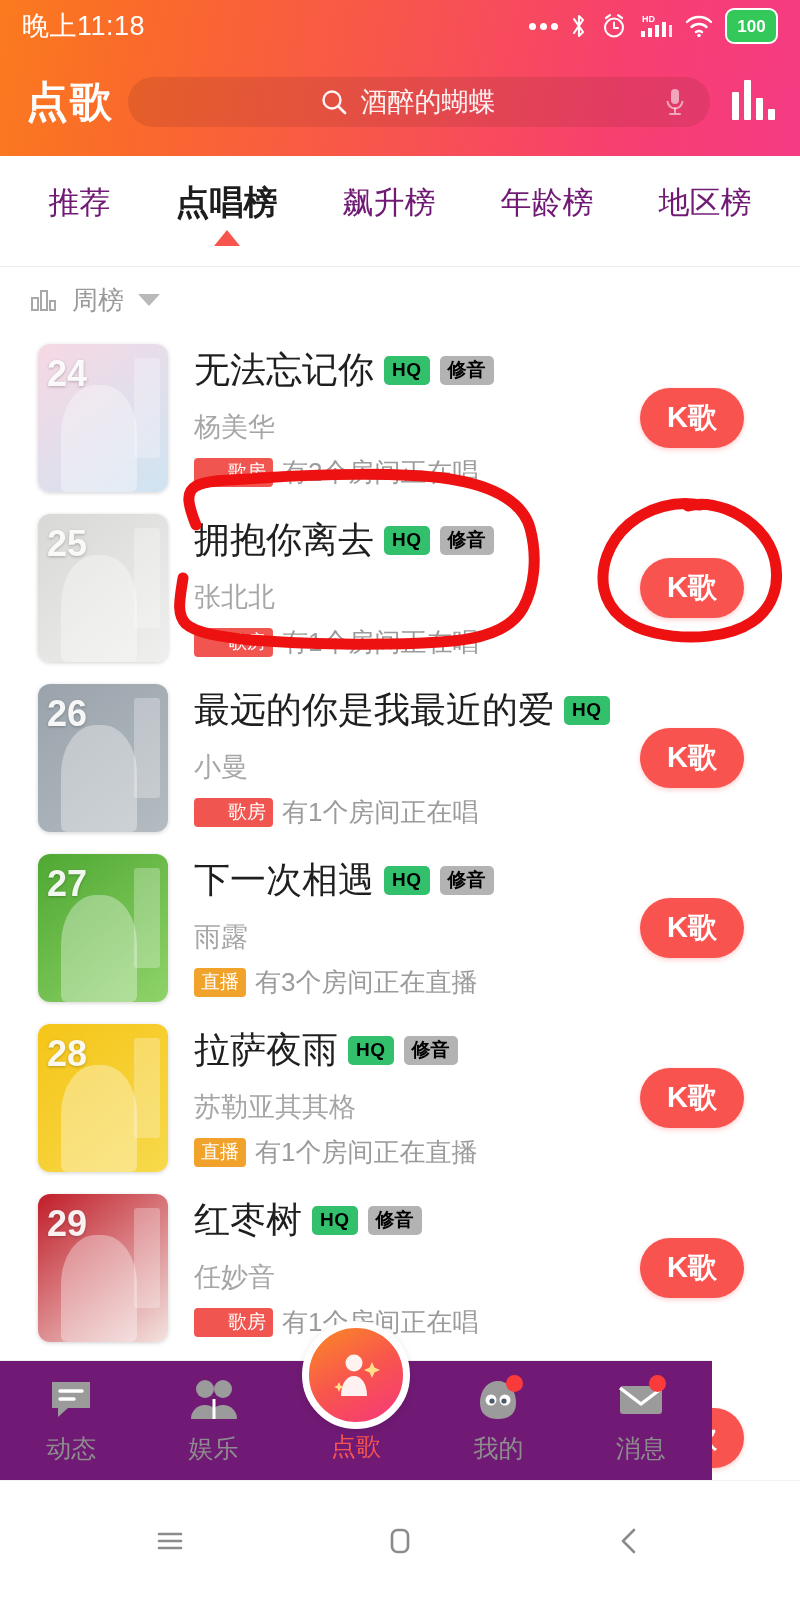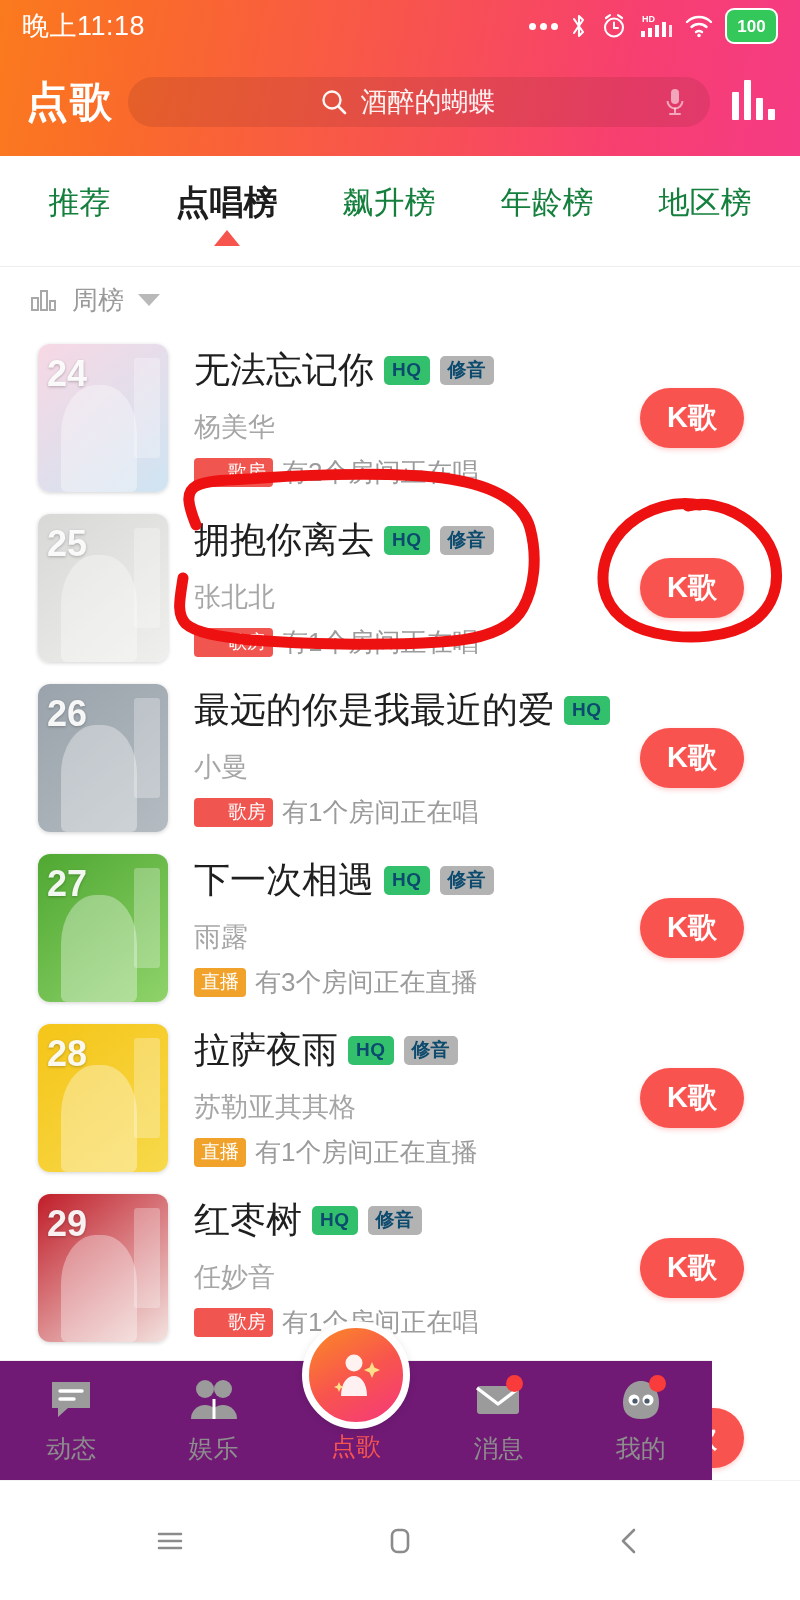--- a/index.html
+++ b/index.html
@@ -50,21 +50,21 @@
   .eqbtn i:nth-child(3){ height: 22px; }
   .eqbtn i:nth-child(4){ height: 11px; }
 
   
   .tabs {
     height: 110px; display: flex; align-items: center;
     justify-content: space-around; padding: 0 16px;
     background: #fff; position: relative;
   }
   .tab { position: relative; padding: 6px 4px 22px; text-align: center; }
-  .tab span { font-size: 31px; color: #15803d; white-space: nowrap; }
+  .tab span { font-size: 31px; color: #701a75; white-space: nowrap; }
   .tab.active span { color: #1d1d1d; font-weight: bold; font-size: 34px; }
   .tab .tri {
     position: absolute; left: 50%; transform: translateX(-50%); bottom: 2px;
     width: 0; height: 0; border-left: 13px solid transparent;
     border-right: 13px solid transparent; border-bottom: 16px solid #f8544e;
   }
   .tabs-divider { height: 1px; background: #ededed; }
 
   
   .ranksel { height: 66px; display: flex; align-items: center; gap: 14px; padding: 0 28px; }
@@ -89,21 +89,21 @@
     background: rgba(255,255,255,.35); border-radius: 46% 46% 6px 6px;
   }
   .thumb .tag {
     position: absolute; right: 8px; top: 14px; width: 26px; height: 100px;
     background: rgba(255,255,255,.28); border-radius: 3px;
   }
   .info { flex: 1; min-width: 0; padding-left: 26px; }
   .title-line { display: flex; align-items: center; gap: 10px; margin-bottom: 14px; }
   .song-title { font-size: 36px; color: #1f1f1f; white-space: nowrap; }
   .badge {
-    font-size: 19px; color: #0c4a6e; border-radius: 5px;
+    font-size: 19px; color: #000000; border-radius: 5px;
     padding: 3px 8px; line-height: 1.18; font-weight: bold; white-space: nowrap;
   }
   .badge.hq { background: #33c06d; letter-spacing: .5px; }
   .badge.tune { background: #b3b3b3; }
   .artist { font-size: 27px; color: #a6a6a6; margin-bottom: 10px; white-space: nowrap; }
   .meta { display: flex; align-items: center; gap: 9px; }
   .minibadge {
     font-size: 19px; color: #fff; border-radius: 4px; padding: 3px 7px;
     line-height: 1.18; white-space: nowrap;
   }
@@ -420,41 +420,41 @@
             <circle cx="27" cy="17" r="8.5" fill="rgba(255,255,255,.92)"></circle>
             <path d="M14 50 C14 37 20 30 27 30 C34 30 40 37 40 50 z" fill="rgba(255,255,255,.92)"></path>
             <path d="M45 16 l2.4 5.6 L53 24 l-5.6 2.4 L45 32 l-2.4-5.6 L37 24 l5.6-2.4 z" fill="#ffe08a"></path>
             <path d="M12 36 l1.5 3.5 L17 41 l-3.5 1.5 L12 46 l-1.5-3.5 L7 41 l3.5-1.5 z" fill="#ffe08a"></path>
           </svg>
         </div>
         <div class="center-label">点歌</div>
       </div>
       <div class="navitem">
         <div class="navicon">
-          <svg width="52" height="44" viewBox="0 0 52 44">
-            <rect x="5" y="8" width="42" height="28" rx="3" fill="#9b9b9b"></rect>
-            <path d="M5 10 L26 26 L47 10" fill="none" stroke="#fff" stroke-width="3.4" stroke-linejoin="round"></path>
-          </svg>
-          <span class="dot-badge"></span>
-        </div>
-        <span class="nlabel">消息</span>
-      </div>
-      <div class="navitem">
-        <div class="navicon">
           <svg width="52" height="46" viewBox="0 0 52 46">
             <path d="M26 4 C37 4 44 14 44 26 C44 36 38 42 26 42 C14 42 8 36 8 26 C8 14 15 4 26 4 z" fill="#9b9b9b"></path>
             <circle cx="19" cy="23" r="5.5" fill="#fff"></circle>
             <circle cx="33" cy="23" r="5.5" fill="#fff"></circle>
             <circle cx="20" cy="24" r="2.6" fill="#4a5a6a"></circle>
             <circle cx="32" cy="24" r="2.6" fill="#4a5a6a"></circle>
           </svg>
           <span class="dot-badge"></span>
         </div>
         <span class="nlabel">我的</span>
       </div>
+      <div class="navitem">
+        <div class="navicon">
+          <svg width="52" height="44" viewBox="0 0 52 44">
+            <rect x="5" y="8" width="42" height="28" rx="3" fill="#9b9b9b"></rect>
+            <path d="M5 10 L26 26 L47 10" fill="none" stroke="#fff" stroke-width="3.4" stroke-linejoin="round"></path>
+          </svg>
+          <span class="dot-badge"></span>
+        </div>
+        <span class="nlabel">消息</span>
+      </div>
     </div>
 
   <div class="sysnav">
     <div class="sysbtn">
       <svg width="42" height="42" viewBox="0 0 42 42">
         <path d="M10 14 h22 M10 21 h22 M10 28 h22" stroke="#8b8b8b" stroke-width="2.6" stroke-linecap="round"></path>
       </svg>
     </div>
     <div class="sysbtn">
       <svg width="42" height="42" viewBox="0 0 42 42">

